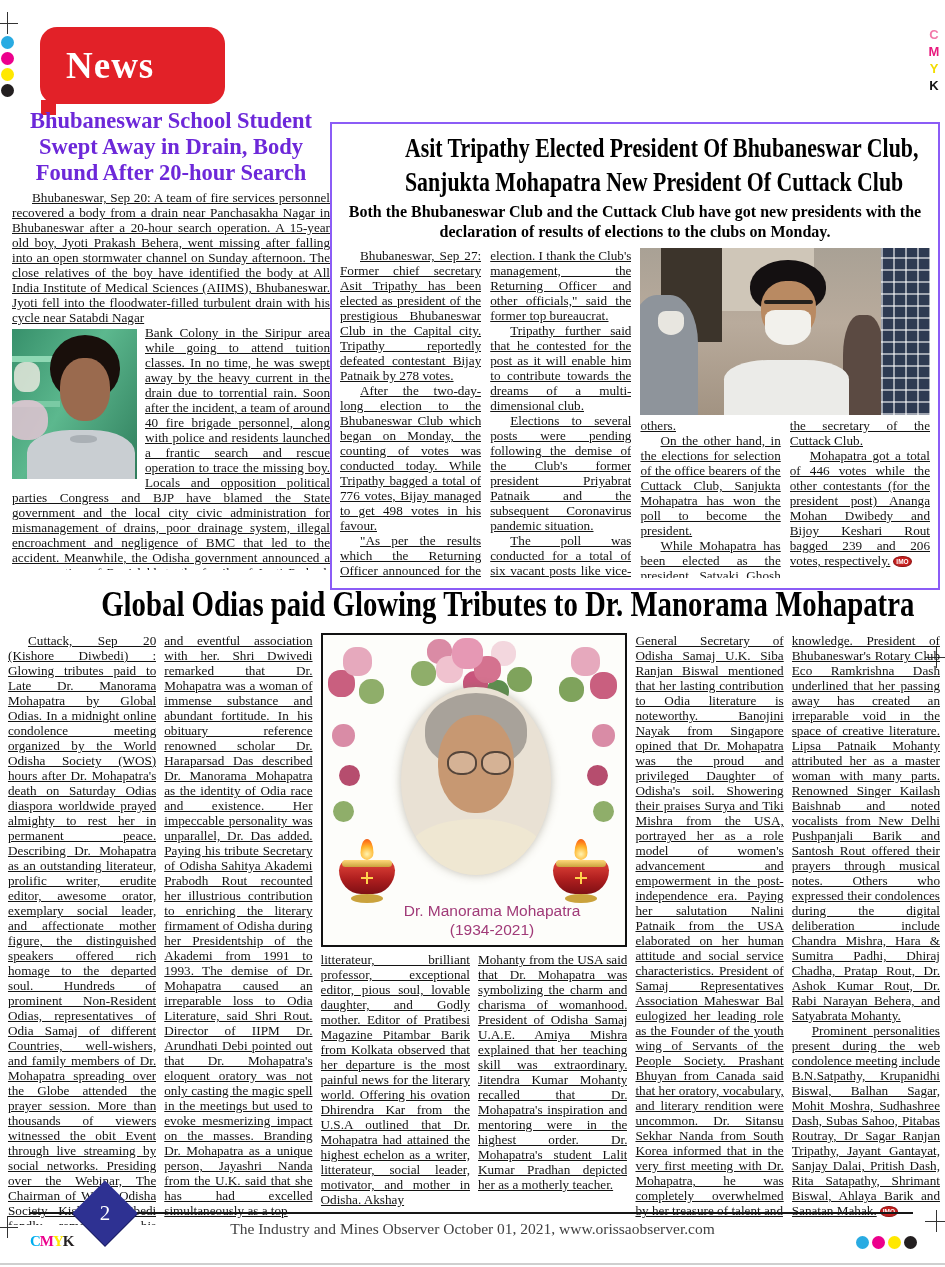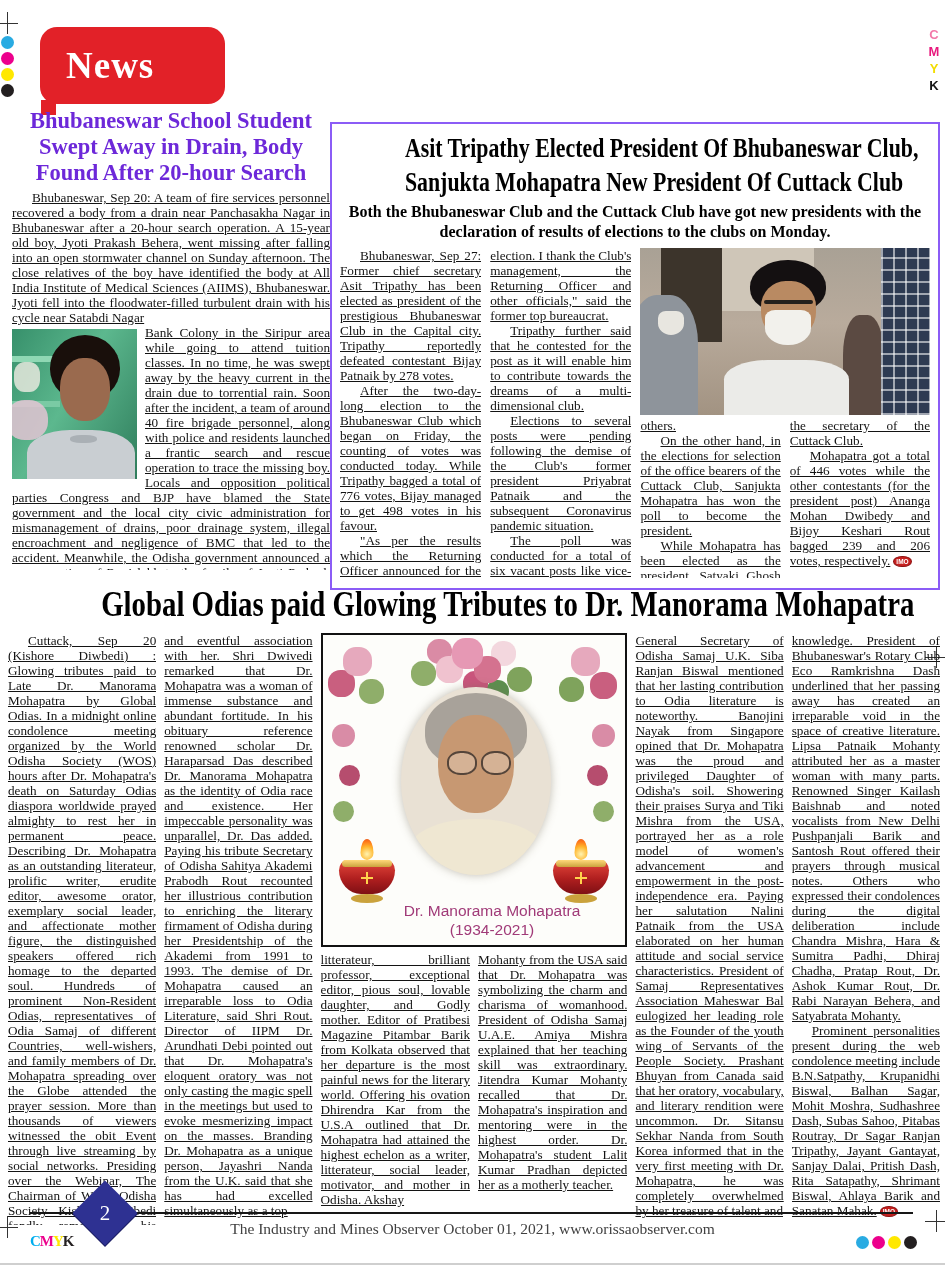--- a/index.html
+++ b/index.html
@@ -200,21 +200,21 @@
 
   <section class="article2">
     <h1 class="a2-head">
         <p>Asit Tripathy Elected President Of Bhubaneswar Club,</p>
         <p>Sanjukta Mohapatra New President Of Cuttack Club</p>
       </h1>
     <p class="a2-subhead">Both the Bhubaneswar Club and the Cuttack Club have got new presidents with the declaration of results of elections to the clubs on Monday.</p>
     <div class="a2-cols body-text">
       <div class="col">
           <p>Bhubaneswar, Sep 27: Former chief secretary Asit Tripathy has been elected as president of the prestigious Bhubaneswar Club in the Capital city. Tripathy reportedly defeated contestant Bijay Patnaik by 278 votes.</p>
-          <p>After the two-day-long election to the Bhubaneswar Club which began on Friday, the counting of votes was conducted today. While Tripathy bagged a total of 776 votes, Bijay managed to get 498 votes in his favour.</p>
+          <p>After the two-day-long election to the Bhubaneswar Club which began on Monday, the counting of votes was conducted today. While Tripathy bagged a total of 776 votes, Bijay managed to get 498 votes in his favour.</p>
           <p>"As per the results which the Returning Officer announced for the President post, I have won the</p>
         </div>
       <div class="col cont">
           <p>election. I thank the Club's management, the Returning Officer and other officials," said the former top bureaucrat.</p>
           <p>Tripathy further said that he contested for the post as it will enable him to contribute towards the dreams of a multi-dimensional club.</p>
           <p>Elections to several posts were pending following the demise of the Club's former president Priyabrat Patnaik and the subsequent Coronavirus pandemic situation.</p>
           <p>The poll was conducted for a total of six vacant posts like vice-president, secretary and general secretary among</p>
         </div>
       <div class="a2-right">
         <div class="club-photo">

